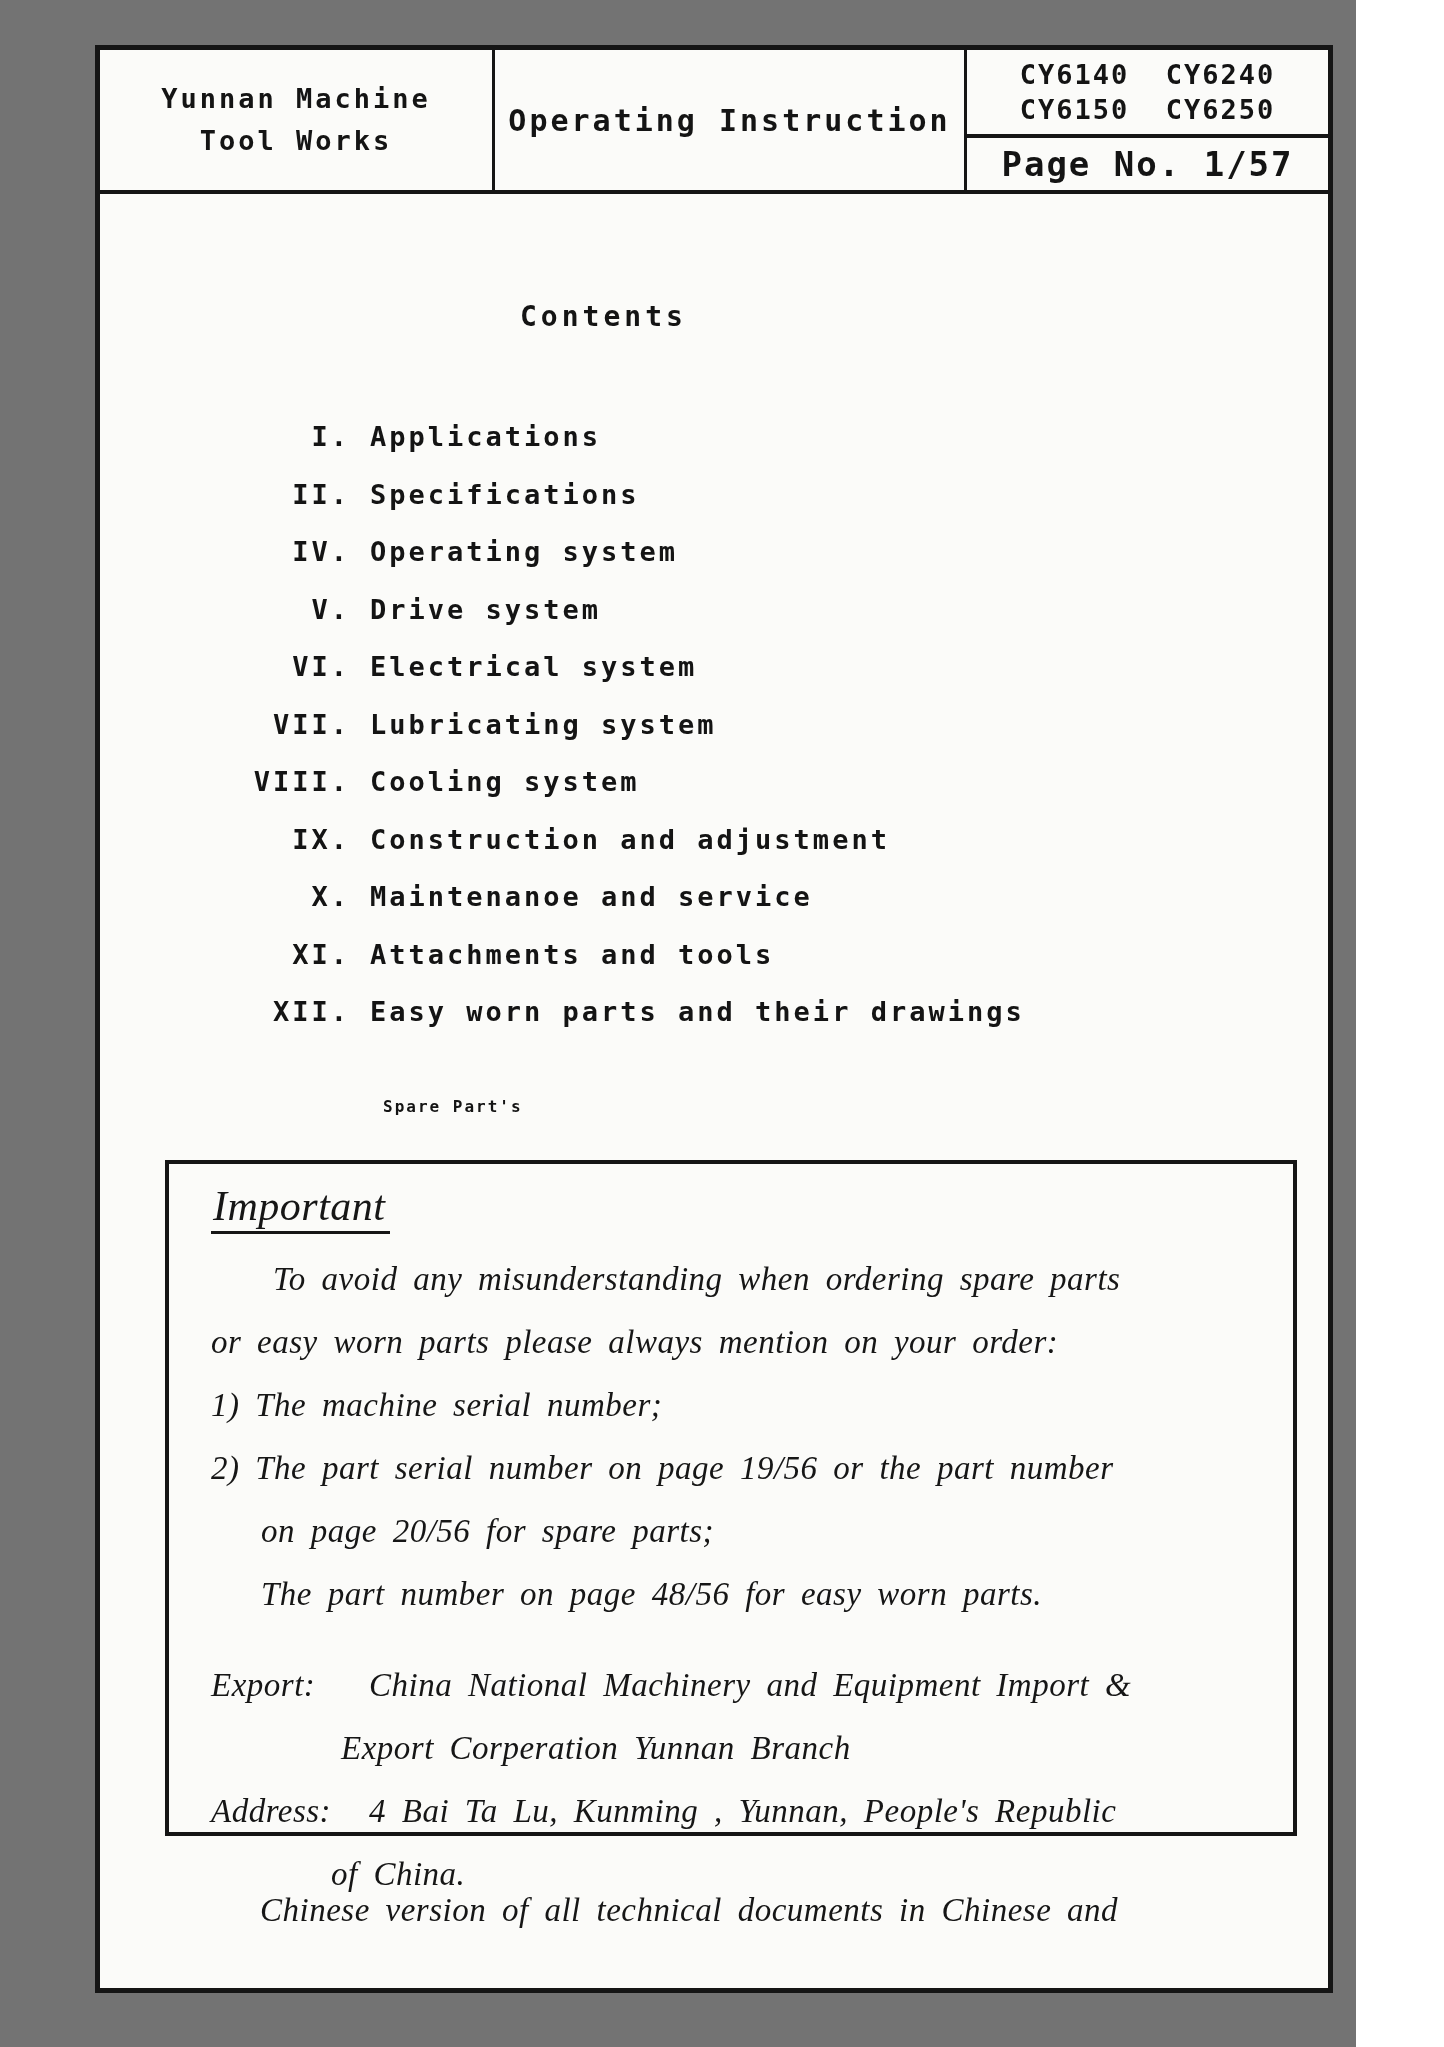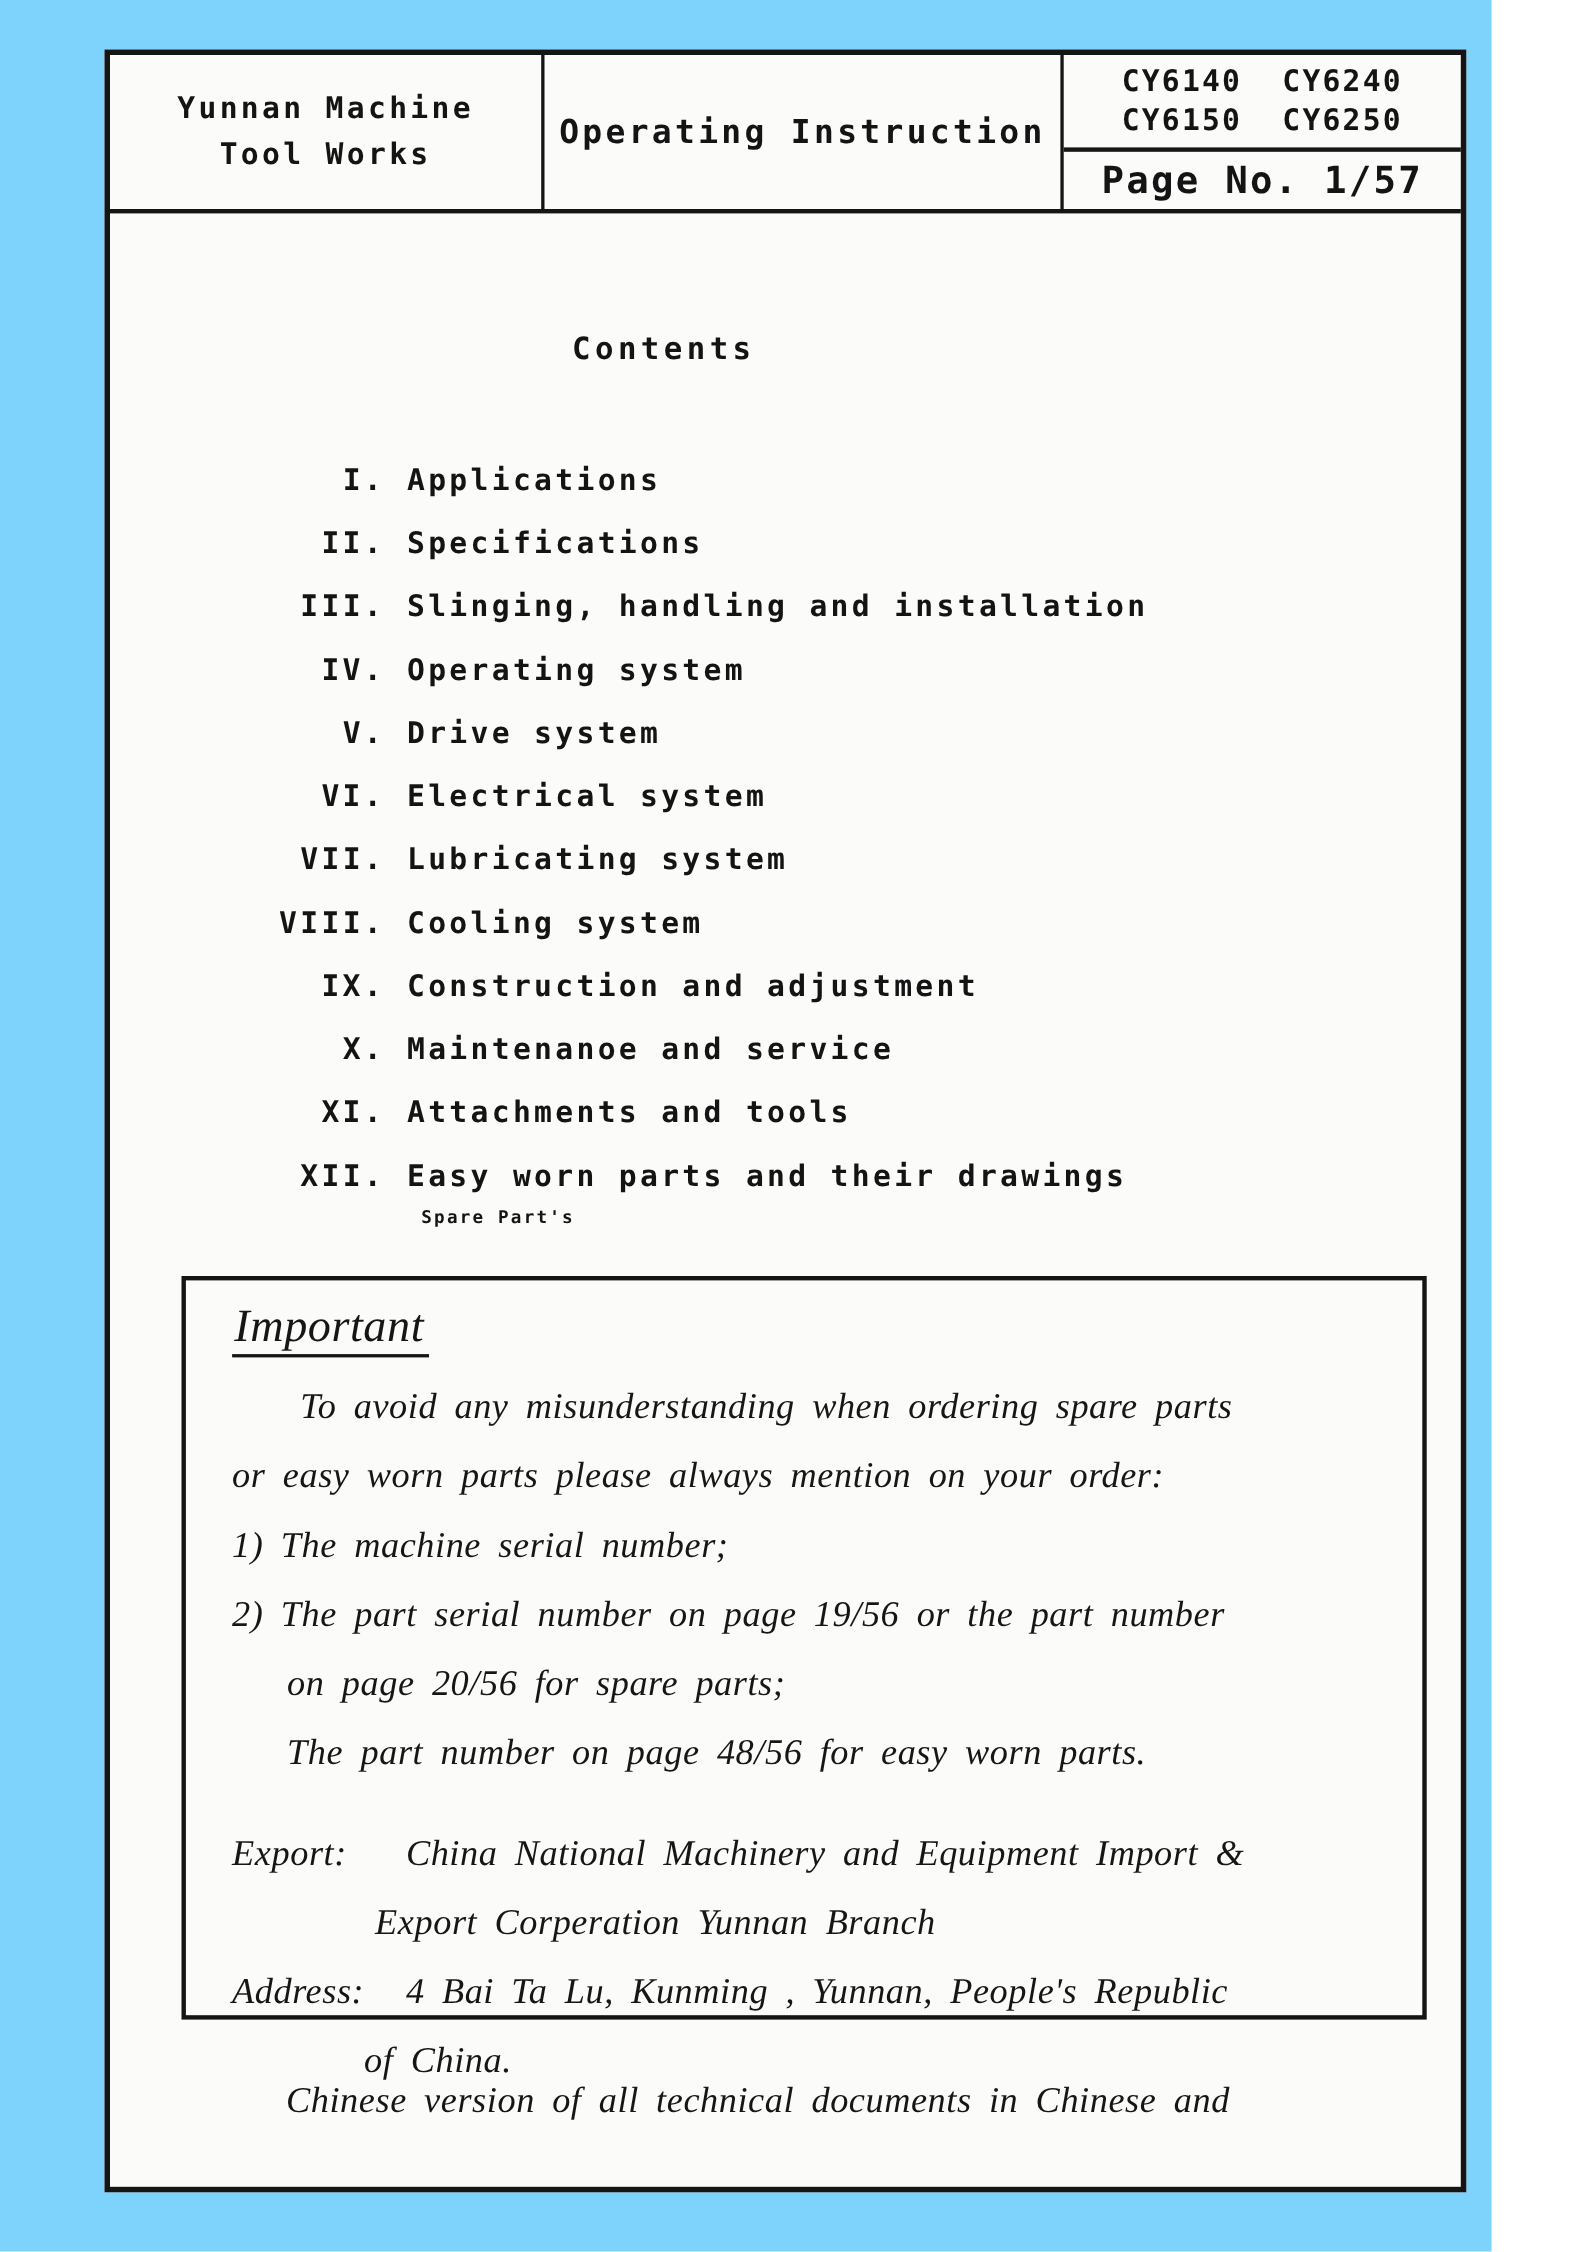--- a/index.html
+++ b/index.html
@@ -4,21 +4,21 @@
 <style>
   html, body {
     margin: 0;
     padding: 0;
     background: #ffffff;
   }
   #canvas {
     position: relative;
     width: 1356px;
     height: 2047px;
-    background: #7dd3fc;
+    background: #737373;
     overflow: hidden;
     font-family: "DejaVu Sans Mono", monospace;
     color: #141414;
   }
   
   .page-frame {
     position: absolute;
     left: 95px;
     top: 45px;
     width: 1238px;
@@ -220,24 +220,20 @@
     <div class="toc-heading">Contents</div>
 
     <div class="toc-list">
       <div class="toc-row">
         <span class="toc-num">I.</span>
         <span class="toc-label">Applications</span>
       </div>
       <div class="toc-row">
         <span class="toc-num">II.</span>
         <span class="toc-label">Specifications</span>
-      </div>
-      <div class="toc-row">
-        <span class="toc-num">III.</span>
-        <span class="toc-label">Slinging, handling and installation</span>
       </div>
       <div class="toc-row">
         <span class="toc-num">IV.</span>
         <span class="toc-label">Operating system</span>
       </div>
       <div class="toc-row">
         <span class="toc-num">V.</span>
         <span class="toc-label">Drive system</span>
       </div>
       <div class="toc-row">

